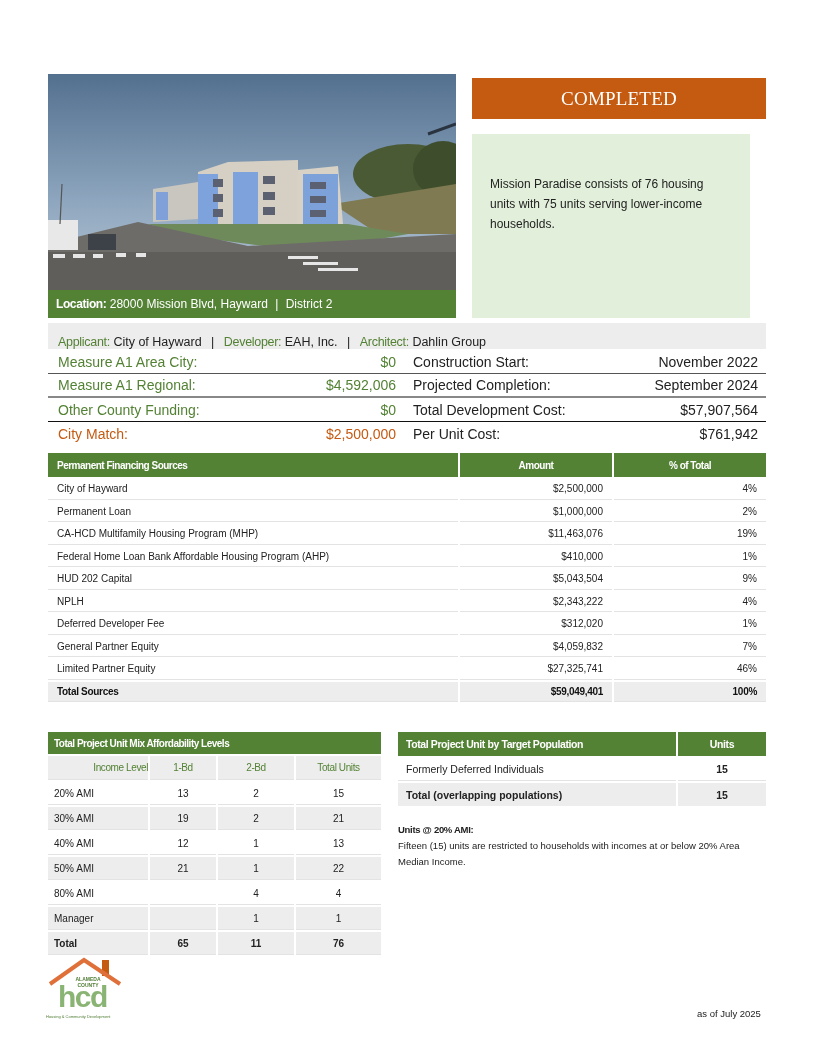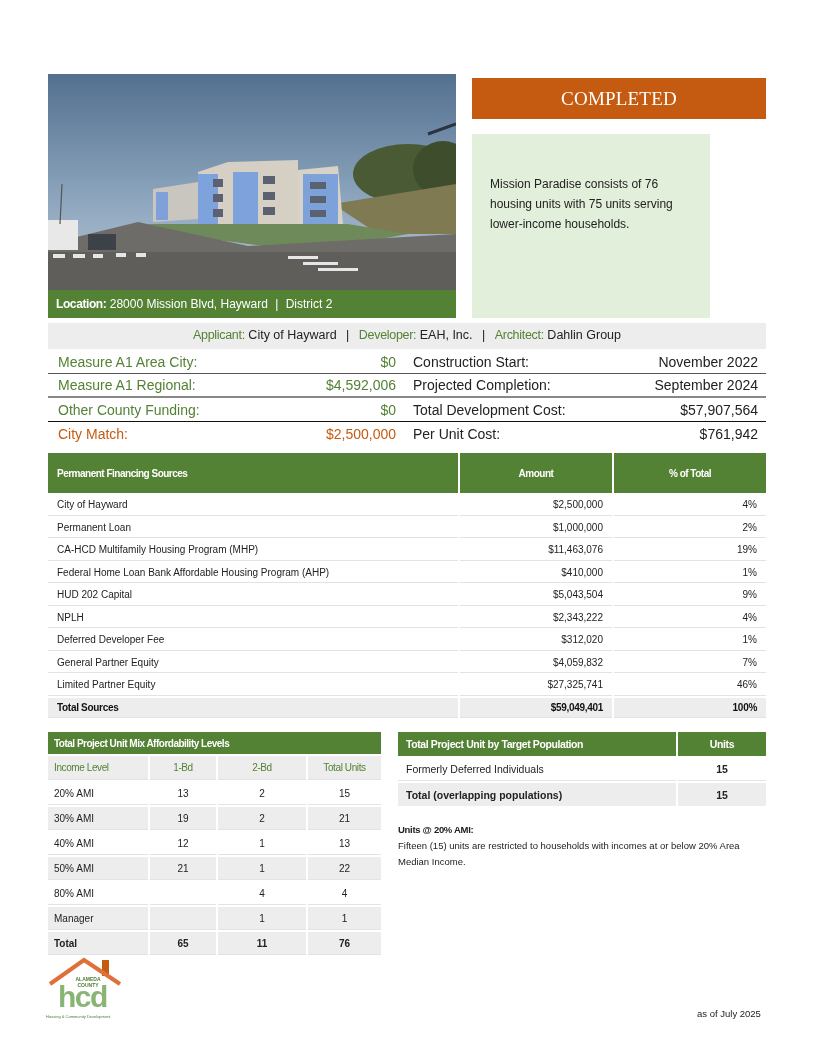--- a/index.html
+++ b/index.html
@@ -10,56 +10,56 @@
 
   
   .photo { position: absolute; left: 48px; top: 74px; width: 408px; height: 216px; overflow: hidden; }
   .photo svg { display: block; width: 100%; height: 100%; }
 
   .location-bar { position: absolute; left: 48px; top: 290px; width: 408px; height: 28px; background: #548235; color: #fff; font-size: 12px; padding: 7px 8px; white-space: nowrap; }
   .location-bar .lbl { font-weight: bold; letter-spacing: -0.4px; }
 
   .status-banner { position: absolute; left: 472px; top: 78px; width: 294px; height: 41px; background: #c55a11; color: #fff; font-family: "Liberation Serif", serif; font-size: 19px; text-align: center; line-height: 41px; letter-spacing: 0.2px; }
 
-  .desc-box { position: absolute; left: 472px; top: 134px; width: 238px; height: 184px; background: #e2efda; padding: 40px 18px 0 18px; font-size: 12px; line-height: 20px; color: #222; }
-
-  .team-bar { position: absolute; left: 48px; top: 323px; width: 718px; height: 26px; background: #ededed; font-size: 12.5px; padding: 5px 10px; white-space: nowrap; text-align: center; }
+  .desc-box { position: absolute; left: 472px; top: 134px; width: 278px; height: 184px; background: #e2efda; padding: 40px 18px 0 18px; font-size: 12px; line-height: 20px; color: #222; }
+
+  .team-bar { position: absolute; left: 48px; top: 323px; width: 718px; height: 26px; background: #ededed; font-size: 12.5px; padding: 12px 10px; white-space: nowrap; }
   .team-bar .lbl { color: #548235; letter-spacing: -0.3px; }
   .team-bar .sep { margin: 0 6px; }
 
   
   .fund-grid { position: absolute; left: 48px; top: 350px; width: 718px; }
   .fund-row { display: flex; height: 24px; align-items: center; font-size: 14px; }
   .fund-row.b1 { border-bottom: 1px solid #555; }
   .fund-row.b2 { border-bottom: 2px solid #888; }
   .fund-row.b3 { border-bottom: 1px solid #111; }
   .fund-label { width: 240px; padding-left: 10px; color: #548235; }
   .fund-value { width: 108px; text-align: right; color: #548235; }
   .fund-row.city .fund-label, .fund-row.city .fund-value { color: #c55a11; }
   .dev-label { width: 200px; padding-left: 17px; }
   .dev-value { flex: 1; text-align: right; padding-right: 8px; }
 
   
   table { border-collapse: separate; border-spacing: 2px; }
   .fin-table { position: absolute; left: 46px; top: 451px; width: 722px; font-size: 10px; }
-  .fin-table th { background: #548235; color: #fff; font-weight: bold; height: 40px; letter-spacing: -0.5px; }
+  .fin-table th { background: #548235; color: #fff; font-weight: bold; height: 24px; letter-spacing: -0.5px; }
   .fin-table th:first-child { text-align: left; padding-left: 9px; }
   .fin-table td { height: 20.5px; background: #fff; border-bottom: 1px solid #e3e3e3; }
   .fin-table td:first-child { padding-left: 9px; }
   .fin-table td.amt, .fin-table td.pct { text-align: right; padding-right: 9px; }
   .fin-table tr.hl td { background: #ededed; color: #548235; }
   .fin-table tr.hl td.name { font-weight: bold; letter-spacing: -0.5px; }
   .fin-table tr.hl td.pct { font-weight: bold; }
   .fin-table tr.total td { background: #ededed; font-weight: bold; color: #111; letter-spacing: -0.3px; }
 
   
   .mix-table { position: absolute; left: 46px; top: 730px; width: 337px; font-size: 10px; }
   .mix-table .cap th { background: #548235; color: #fff; text-align: left; padding-left: 6px; height: 22px; letter-spacing: -0.5px; font-weight: bold; }
   .mix-table .head td { background: #ededed; color: #548235; height: 24px; text-align: center; letter-spacing: -0.4px; }
-  .mix-table .head td:first-child { text-align: left; }
+  .mix-table .head td:first-child { text-align: right; }
   .mix-table td { height: 23px; text-align: center; border-bottom: 1px solid #e3e3e3; }
   .mix-table td:first-child { text-align: left; padding-left: 6px; }
   .mix-table tr.alt td { background: #ededed; }
   .mix-table tr.total td { background: #ededed; font-weight: bold; }
 
   
   .pop-table { position: absolute; left: 396px; top: 730px; width: 372px; font-size: 10.5px; }
   .pop-table th { background: #548235; color: #fff; height: 24px; font-weight: bold; letter-spacing: -0.4px; }
   .pop-table th:first-child { text-align: left; padding-left: 8px; }
   .pop-table td { height: 23px; }
@@ -255,21 +255,21 @@
 </table>
 
 <table class="mix-table">
   <tbody>
       <tr class="cap">
     <th colspan="4">Total Project Unit Mix Affordability Levels</th>
   </tr>
   <tr class="head">
     <td style="width:100px;">Income Level</td>
     <td style="width:66px;">1-Bd</td>
-    <td style="width:88px;">2-Bd</td>
+    <td style="width:76px;">2-Bd</td>
     <td>Total Units</td>
   </tr>
   </tbody>
     <tbody id="mix-body">
       <tr class="">
         <td>20% AMI</td>
         <td>13</td>
         <td>2</td>
         <td>15</td>
       </tr>

